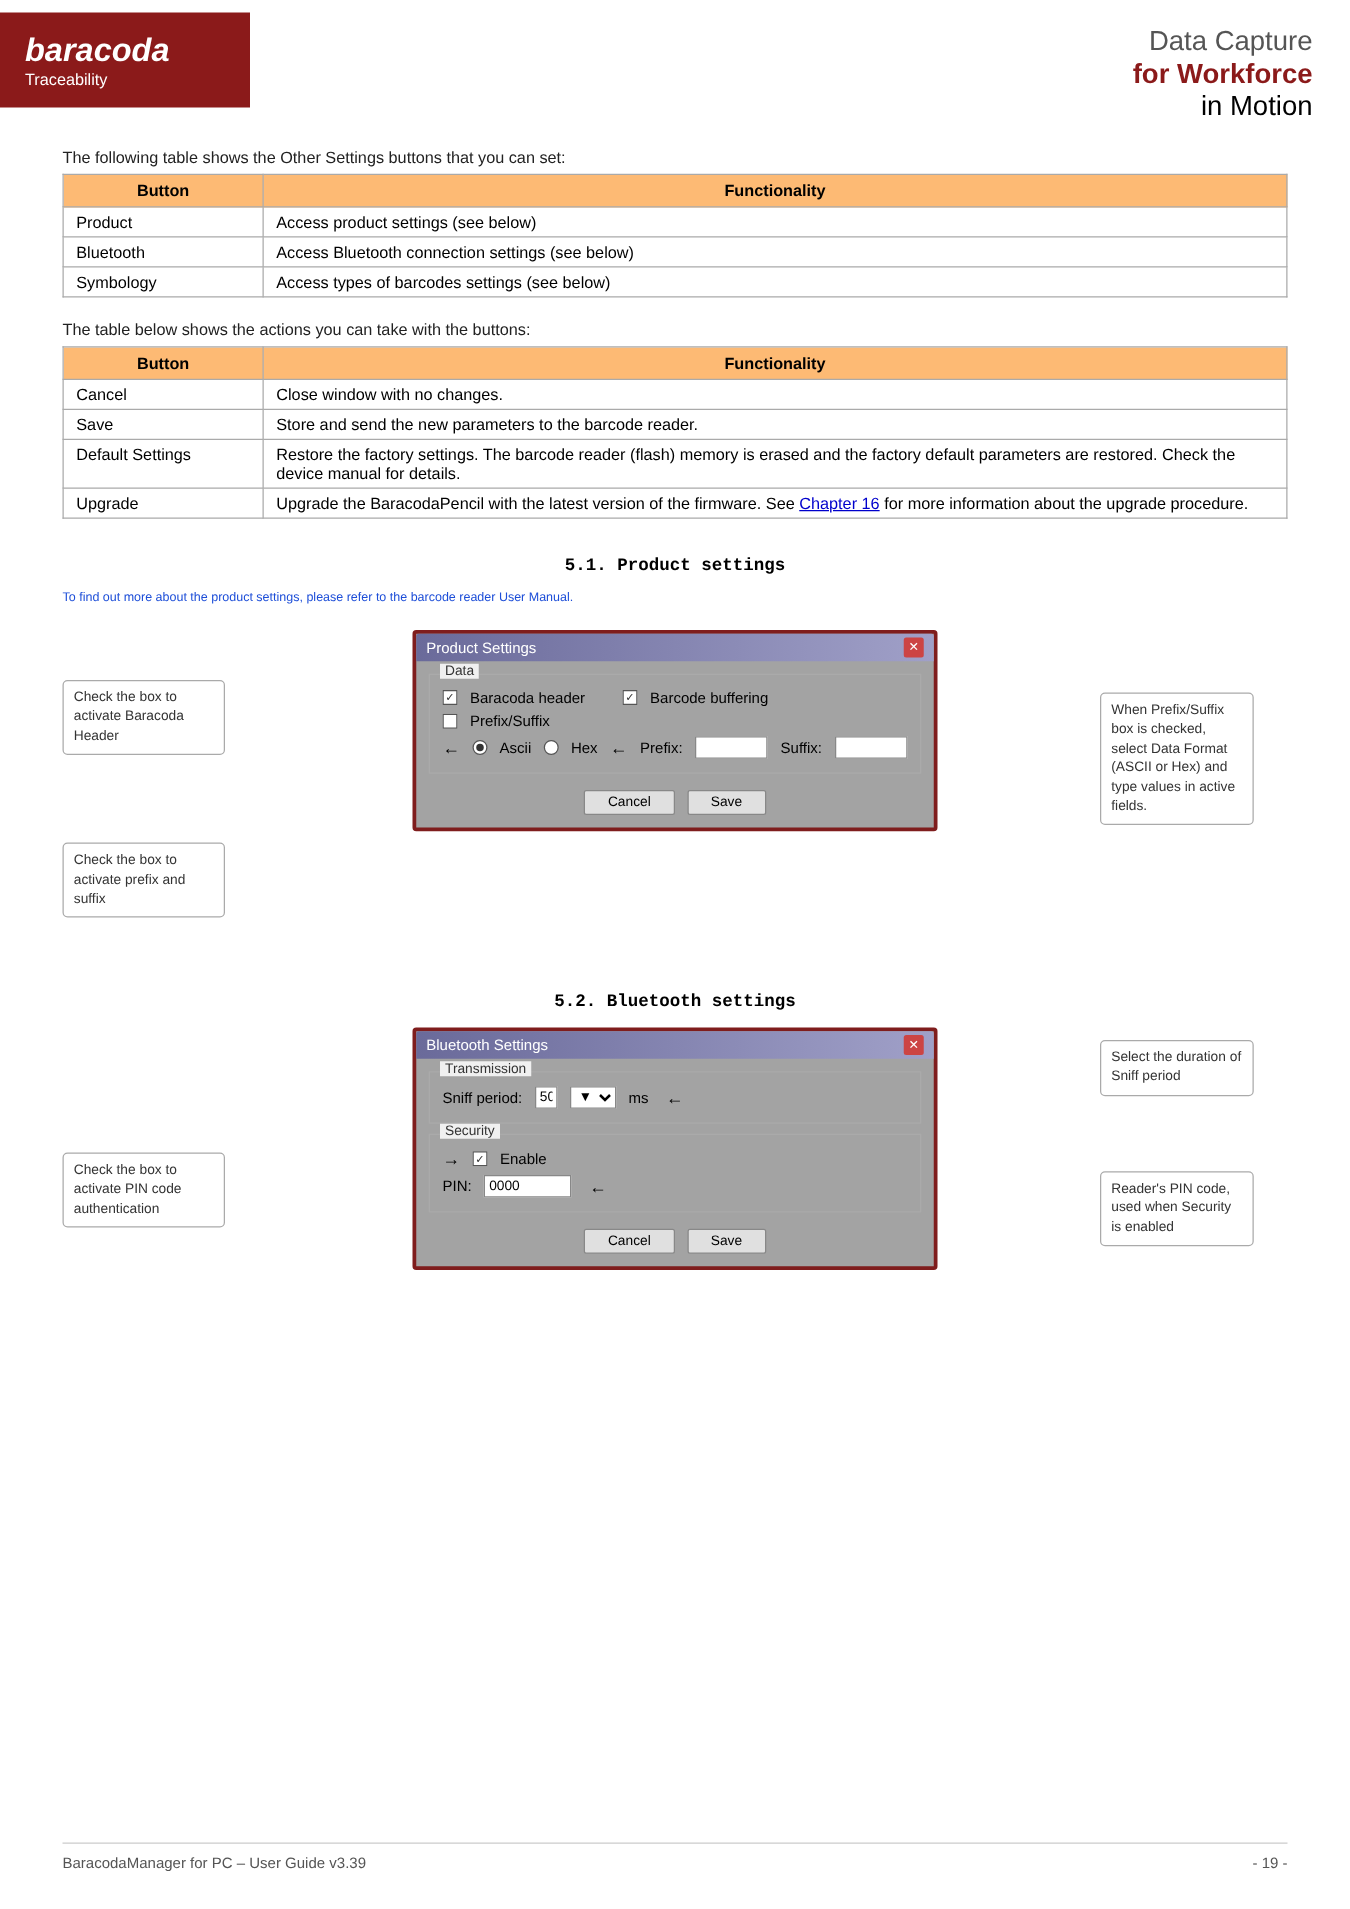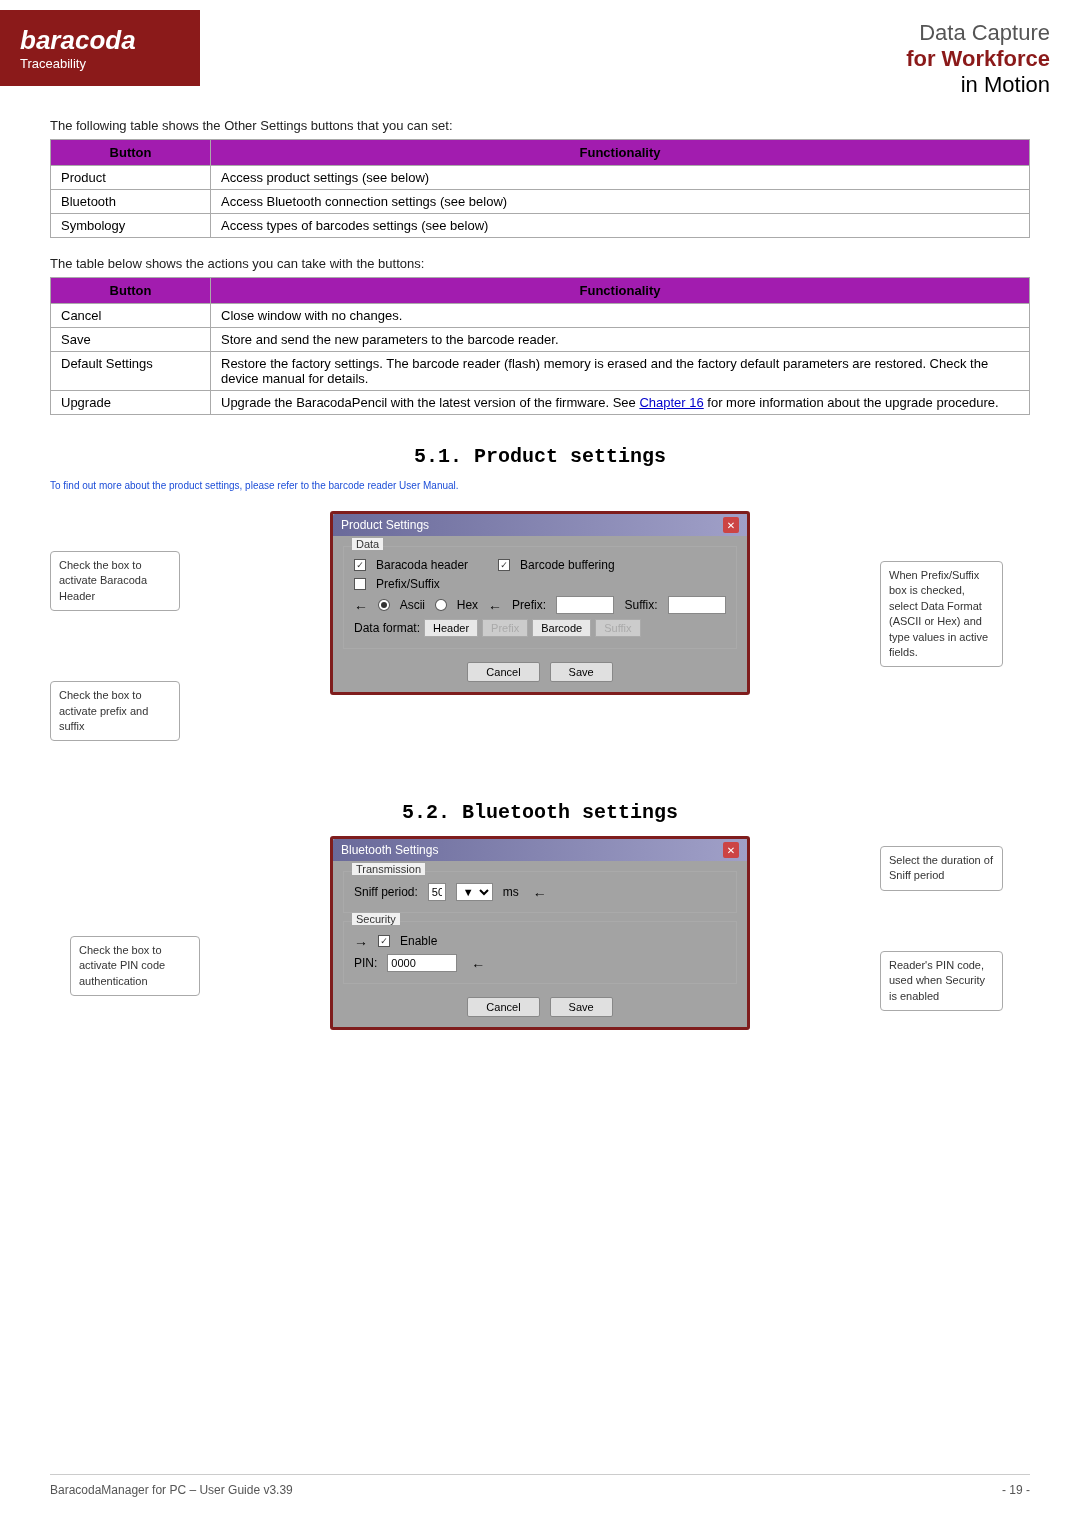--- a/index.html
+++ b/index.html
@@ -54,21 +54,21 @@
       margin-bottom: 6px;
       color: #222;
     }
     table {
       border-collapse: collapse;
       width: 100%;
       margin-bottom: 18px;
       font-size: 13px;
     }
     table th {
-      background: #a21caf;
+      background: #fdba74;
       border: 1px solid #aaa;
       padding: 5px 10px;
       font-weight: bold;
       text-align: center;
     }
     table td {
       border: 1px solid #aaa;
       padding: 4px 10px;
       vertical-align: top;
     }
@@ -78,21 +78,21 @@
     }
     .link-text {
       color: #0000cc;
       text-decoration: underline;
     }
 
     
     .section-title {
       text-align: center;
       font-family: 'Courier New', monospace;
-      font-size: 20px;
+      font-size: 14px;
       font-weight: bold;
       margin: 30px 0 12px 0;
     }
     .section-subtitle {
       font-size: 10px;
       margin-bottom: 20px;
       color: #1d4ed8;
     }
     .dialog-window {
       background: #a3a3a3;
@@ -385,27 +385,20 @@
               <div class="dialog-radio checked"></div>
               <span>Ascii</span>
               <div class="dialog-radio"></div>
               <span>Hex</span>
               <span style="font-size:14px;">←</span>
               <span>Prefix:</span>
               <div class="dialog-input"></div>
               <span>Suffix:</span>
               <div class="dialog-input"></div>
             </div>
-            <div class="data-format-row">
-              <span>Data format:</span>
-              <div class="format-cell">Header</div>
-              <div class="format-cell" style="background:#ccc; color:#aaa;">Prefix</div>
-              <div class="format-cell">Barcode</div>
-              <div class="format-cell" style="background:#ccc; color:#aaa;">Suffix</div>
-            </div>
           </div>
           <div class="dialog-buttons">
             <button class="dialog-btn">Cancel</button>
             <button class="dialog-btn">Save</button>
           </div>
         </div>
       </div>
     </div>
 
     <div style="position:absolute; right:0; top:50px; width:150px;">
@@ -413,21 +406,21 @@
         <span>When Prefix/Suffix box is checked, select Data Format (ASCII or Hex) and type values in active fields.</span>
       </div>
     </div>
   </div>
 
   <div class="section-title">5.2.   Bluetooth settings</div>
 
   <div class="bluetooth-dialog-area">
 
     <div style="position:absolute; left:0; top:100px; width:130px;">
-      <div class="left-bubble" style="position:relative;margin-left:20px;">
+      <div class="left-bubble" style="position:relative;">
         <span>Check the box to activate PIN code authentication</span>
       </div>
     </div>
 
     <div class="dialog-center-wrap">
       <div class="dialog-window">
         <div class="dialog-titlebar">
           <span>Bluetooth Settings</span>
           <div class="dialog-close">✕</div>
         </div>

